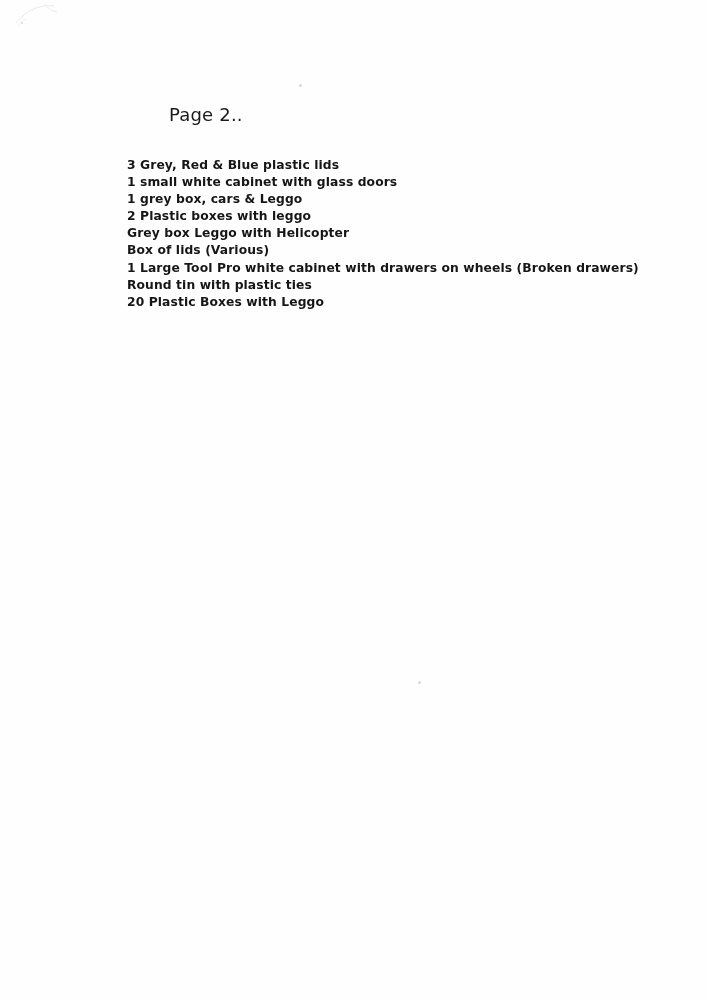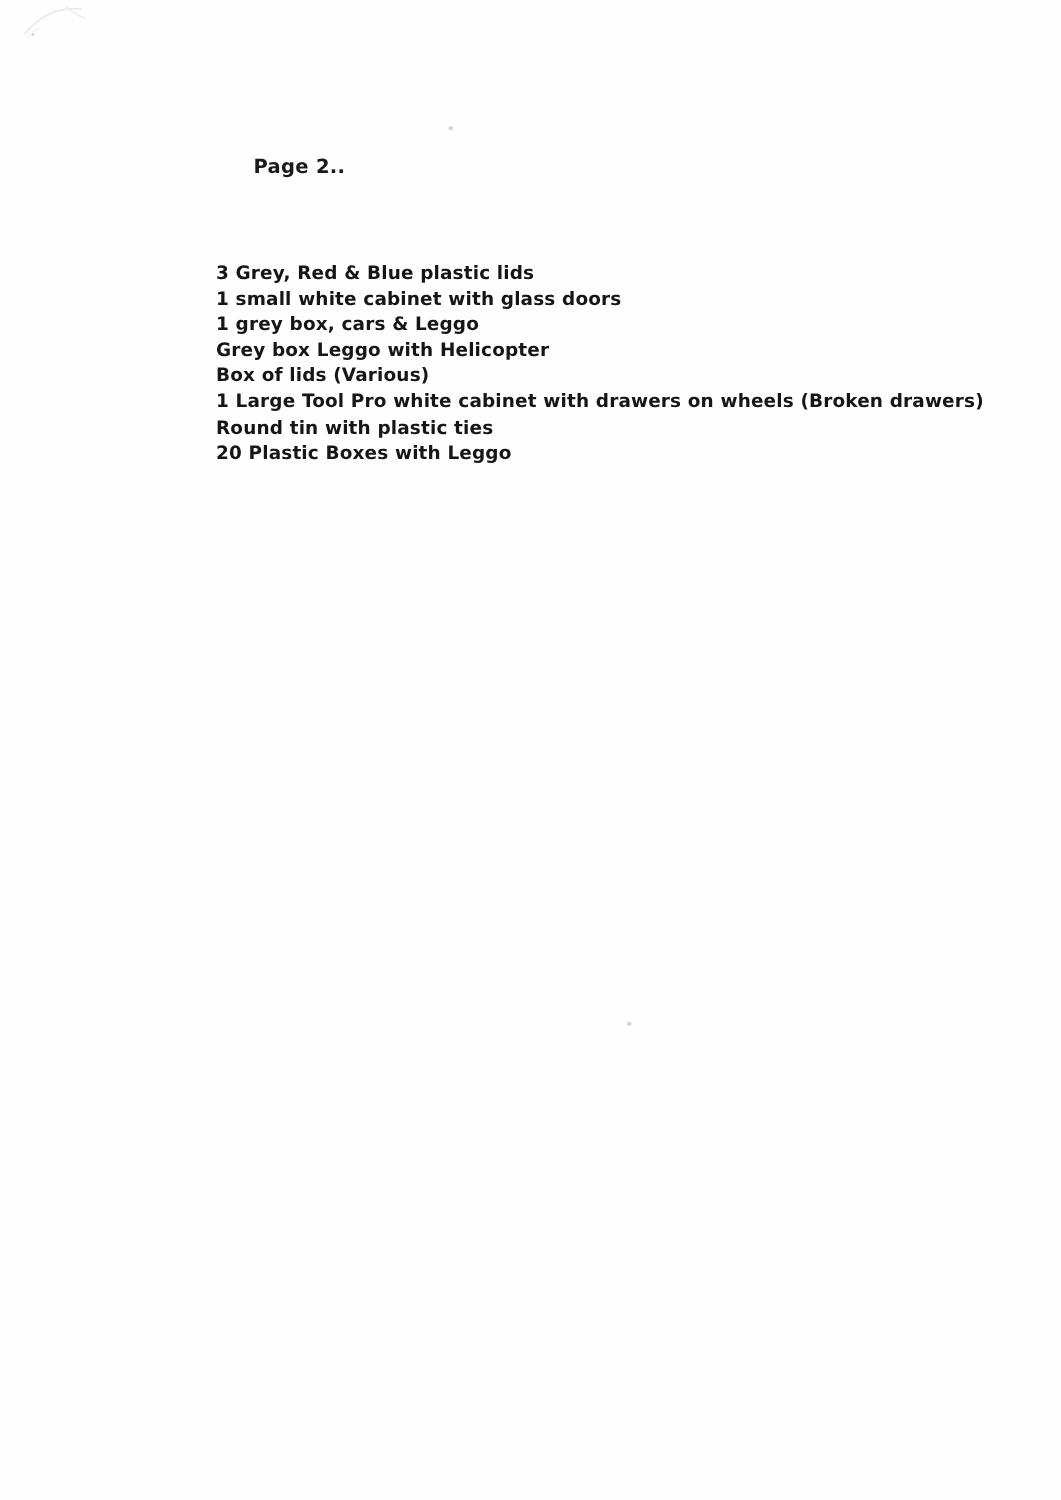--- a/index.html
+++ b/index.html
@@ -39,32 +39,32 @@
     pointer-events: none;
   }
   .speck-a { left: 299px; top: 84px; width: 3px; height: 3px; }
   .speck-b { left: 418px; top: 681px; width: 3px; height: 3px; }
   .speck-c { left: 21px; top: 22px; width: 2px; height: 2px; }
 
   .page-label {
     position: absolute;
     left: 169px;
     top: 104px;
-    font-size: 13px;
-    font-weight: bold;
+    font-size: 18px;
+    font-weight: normal;
     letter-spacing: 0.2px;
     color: #1a1a1a;
   }
 
   .item-list {
     position: absolute;
     left: 127px;
     top: 157px;
     width: 520px;
-    margin: 17px;
+    margin: 0;
     padding: 0;
     list-style: none;
   }
   .item-list li {
     font-size: 12.3px;
     font-weight: bold;
     line-height: 17.1px;
     letter-spacing: 0.1px;
     color: #161616;
     white-space: pre;
@@ -83,20 +83,21 @@
   <span class="speck speck-a"></span>
   <span class="speck speck-b"></span>
   <span class="speck speck-c"></span>
 
   <div class="page-label">Page 2..</div>
 
   <ul class="item-list">
     <li>3 Grey, Red &amp; Blue plastic lids</li>
     <li>1 small white cabinet with glass doors</li>
     <li>1 grey box, cars &amp; Leggo</li>
+    <li>2 Plastic boxes with leggo</li>
     <li>Grey box Leggo with Helicopter</li>
     <li>Box of lids (Various)</li>
     <li>1 Large Tool Pro white cabinet with drawers on wheels (Broken drawers)</li>
     <li>Round tin with plastic ties</li>
     <li>20 Plastic Boxes with Leggo</li>
   </ul>
 
 </div>
 
 </body></html>

